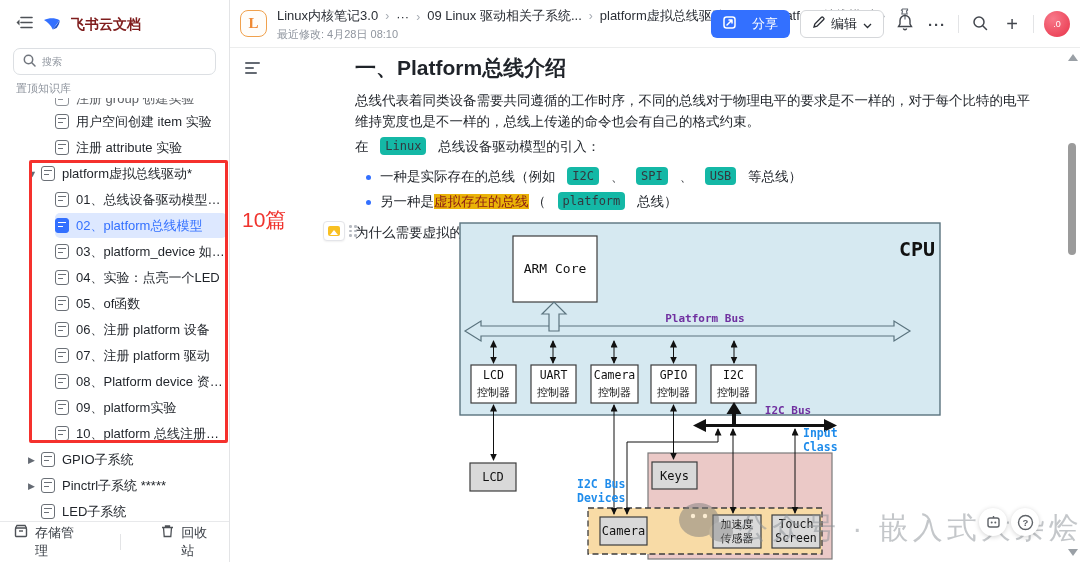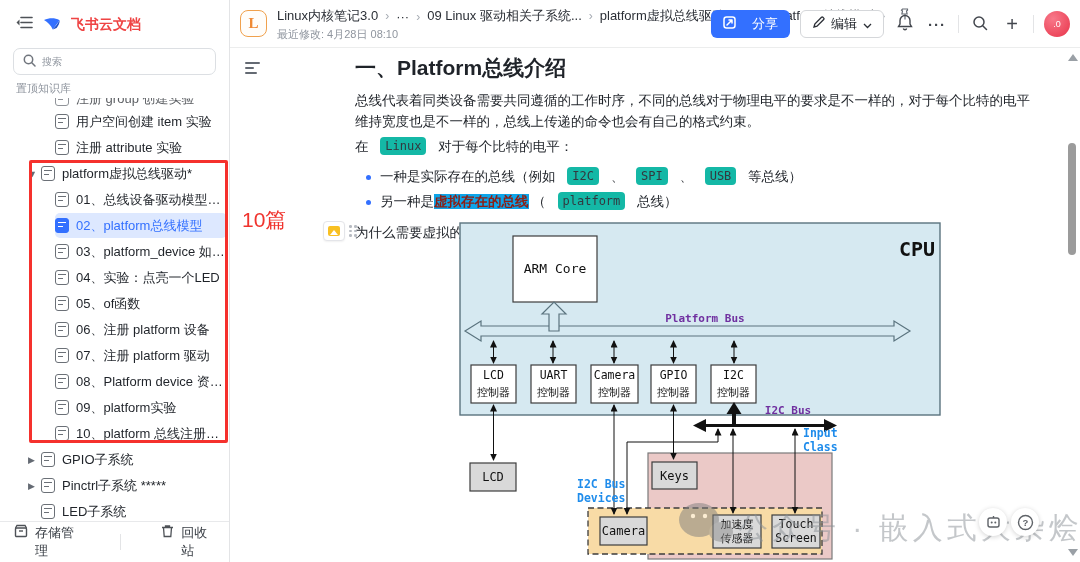--- a/index.html
+++ b/index.html
@@ -2,21 +2,21 @@
 <html><head>
 <meta charset="utf-8">
 <style>
   *{margin:0;padding:0;box-sizing:border-box}
   html,body{width:1080px;height:562px;overflow:hidden;background:#fff;
     font-family:"Liberation Sans","DejaVu Sans",sans-serif;color:#1f2329}
   
   .sidebar{position:absolute;left:0;top:0;width:230px;height:562px;background:#fff;
     border-right:1px solid #e3e4e6}
   .sb-head{display:flex;align-items:center;gap:9px;padding:13px 14px 10px 16px}
-  .sb-title{font-size:14px;font-weight:bold;color:#ef4444}
+  .sb-title{font-size:14px;font-weight:bold;color:#7f1d1d}
   .sb-search{display:flex;align-items:center;gap:6px;margin:2px 13px 6px 13px;height:27px;
     border:1px solid #dcdfe3;border-radius:7px;padding:0 9px;color:#8f959e;background:#fff}
   .sb-search input{border:none;outline:none;font-size:10px;width:140px;color:#1f2329;background:transparent}
   .sb-search input::placeholder{color:#8f959e}
   .sb-label{font-size:11px;color:#8f959e;margin:6px 0 2px 16px}
   .tree{position:absolute;top:98px;left:0;right:0;bottom:42px;overflow:hidden}
   .row{display:flex;align-items:center;height:25px;margin:0 2px 1px 28px;border-radius:5px;
     font-size:13px;white-space:nowrap;overflow:hidden;cursor:default}
   .row .tri{width:13px;flex:0 0 13px;font-size:9px;color:#646a73;text-align:left}
   .row .sp{width:13px;flex:0 0 13px}
@@ -63,21 +63,21 @@
   .outline-ic i:nth-child(1){width:15px}.outline-ic i:nth-child(2){width:9px}.outline-ic i:nth-child(3){width:12px}
   .doc-text{position:absolute;left:125px;top:5px;width:690px}
   .doc-text h1{font-size:21px;line-height:30px;font-weight:bold;margin-bottom:7px}
   .doc-text p{font-size:13.5px;line-height:21px}
   .p2{margin-top:3px;line-height:24px !important}
   .chip{display:inline-block;background:#14b8a6;border-radius:4px;padding:0 5px;line-height:18px;
     font-family:"DejaVu Sans Mono",monospace;font-size:12px;color:#33383f;margin:0 8px;vertical-align:1px}
   ul.blist{list-style:none;margin:5px 0 0 9px}
   ul.blist li{position:relative;padding-left:16px;font-size:13.5px;line-height:25px}
   ul.blist li::before{content:"";position:absolute;left:2px;top:11px;width:5px;height:5px;border-radius:50%;background:#3370ff}
-  .hl{background:#0ea5e9;color:#8c2015;font-weight:bold}
+  .hl{background:#eab308;color:#8c2015;font-weight:normal}
   .question{margin-top:8px}
   .annotation{position:absolute;left:12px;top:158px;color:#f0342e;font-size:21px;font-weight:500}
   .img-toolbar{position:absolute;left:93px;top:173px;display:flex;align-items:center;gap:4px}
   .tb-box{width:22px;height:20px;border:1px solid #e4e5e9;border-radius:4px;background:#fff;
     display:flex;align-items:center;justify-content:center;box-shadow:0 1px 2px rgba(0,0,0,.06);cursor:pointer}
   .pic-ic{width:12px;height:10px;background:#f8c022;border-radius:2px;position:relative;overflow:hidden}
   .pic-ic::after{content:"";position:absolute;left:2px;top:4px;border-left:4px solid transparent;
     border-right:4px solid transparent;border-bottom:5px solid #fff}
   .drag-ic{display:grid;grid-template-columns:3px 3px;grid-gap:2px;cursor:grab}
   .drag-ic b{width:2.5px;height:2.5px;border-radius:50%;background:#b7bbc2}
@@ -286,21 +286,21 @@
   <div class="content">
     <div class="outline-ic">
         <i></i>
         <i></i>
         <i></i>
       </div>
 
     <div class="doc-text">
       <h1>一、Platform总线介绍</h1>
       <p><span>总线代表着同类设备需要共同遵循的工作时序，不同的总线对于物理电平的要求是不一样的，对于每个比特的电平</span><br><span>维持宽度也是不一样的，总线上传递的命令也会有自己的格式约束。</span></p>
-      <p class="p2"><span>在 </span><span class="chip">Linux</span><span> 对于每个比特的电平：</span></p>
+      <p class="p2"><span>在 </span><span class="chip">Linux</span><span> 总线设备驱动模型的引入：</span></p>
       <ul class="blist">
         <li><span>一种是实际存在的总线（例如 </span><span class="chip">I2C</span><span> 、 </span><span class="chip">SPI</span><span> 、 </span><span class="chip">USB</span><span> 等总线）</span></li>
         <li><span>另一种是</span><span class="hl">虚拟存在的总线</span><span> （ </span><span class="chip">platform</span><span> 总线）</span></li>
       </ul>
       <p class="question">为什么需要虚拟的platform总线?</p>
     </div>
 
     <div class="annotation">10篇</div>
 
     <div class="img-toolbar">

